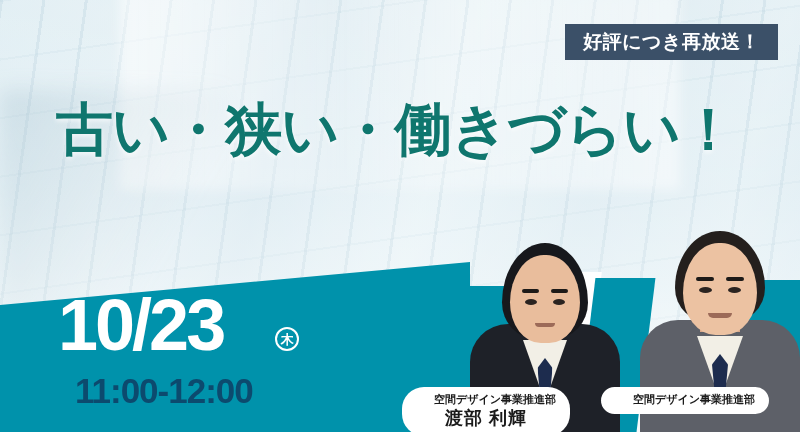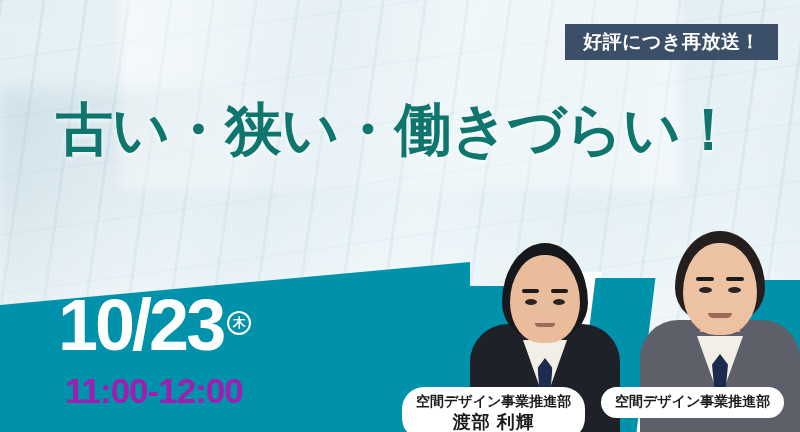--- a/index.html
+++ b/index.html
@@ -115,36 +115,37 @@
   }
 
   
   .date-band {
     position:absolute; left:0; top:262px; width:470px; height:170px;
     background:#0092ab;
     clip-path:polygon(0 43px, 470px 0, 470px 170px, 0 170px);
   }
   .date-row {
     position:absolute; left:58px; top:294px;
-    display:flex; align-items:center;
+    display:flex; align-items:flex-end;
     line-height:1;
+    gap:48px;
   }
   .date-main {
     font-size:72px; font-weight:bold; color:#ffffff;
     letter-spacing:-3px; line-height:.88;
   }
   .date-dow {
     margin-left:4px; margin-bottom:6px;
     width:24px; height:24px; border:2px solid #ffffff; border-radius:50%;
     color:#ffffff; font-size:13px; font-weight:bold;
     display:flex; align-items:center; justify-content:center;
   }
   .time-text {
-    position:absolute; left:65px; top:373px;
-    font-size:35px; font-weight:bold; color:#a21caf;
+    position:absolute; left:75px; top:373px;
+    font-size:35px; font-weight:bold; color:#0c4a6e;
     letter-spacing:-1px; line-height:1;
   }
 
   
   .speaker { position:absolute; bottom:0; }
   .sp-1 { left:470px; width:150px; height:195px; }
   .sp-2 { left:640px; width:160px; height:205px; }
 
   .head {
     position:absolute; left:50%; transform:translateX(-50%);
@@ -188,21 +189,21 @@
     background:#ffffff;
     border-radius:22px;
     padding:6px 14px 7px;
     text-align:center;
     color:#1b1b1b;
     line-height:1.25;
     white-space:nowrap;
   }
   .np-1 { left:402px; top:387px; }
   .np-2 { left:601px; top:387px; }
-  .np-dept { display:block; font-size:14px; font-weight:bold; }
+  .np-dept { display:block; font-size:11px; font-weight:bold;margin-left:18px; }
   .np-name { display:block; font-size:18px; font-weight:bold; letter-spacing:1px; }
 </style>
 </head>
 <body>
 
 <div class="banner">
 
   <div class="bg-photo">
     <div class="bg-beams"></div>
     <div class="bg-windows"></div>

